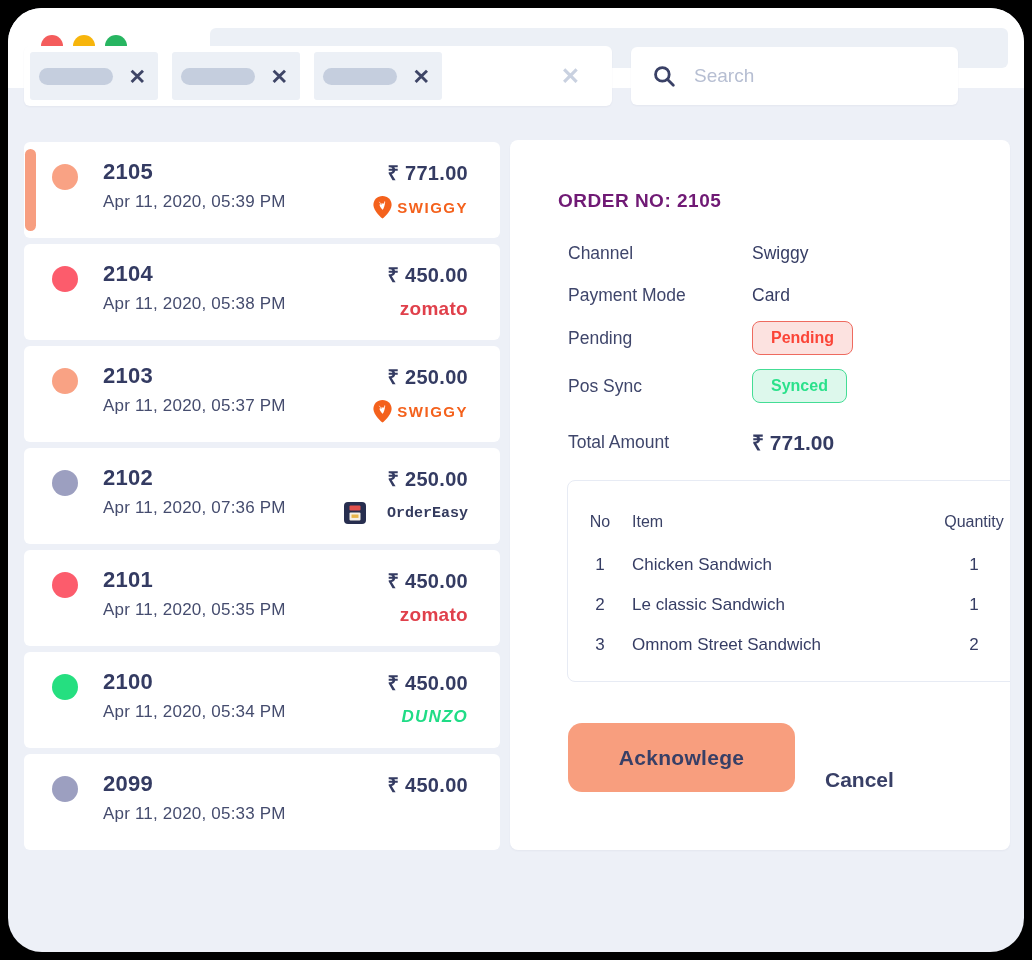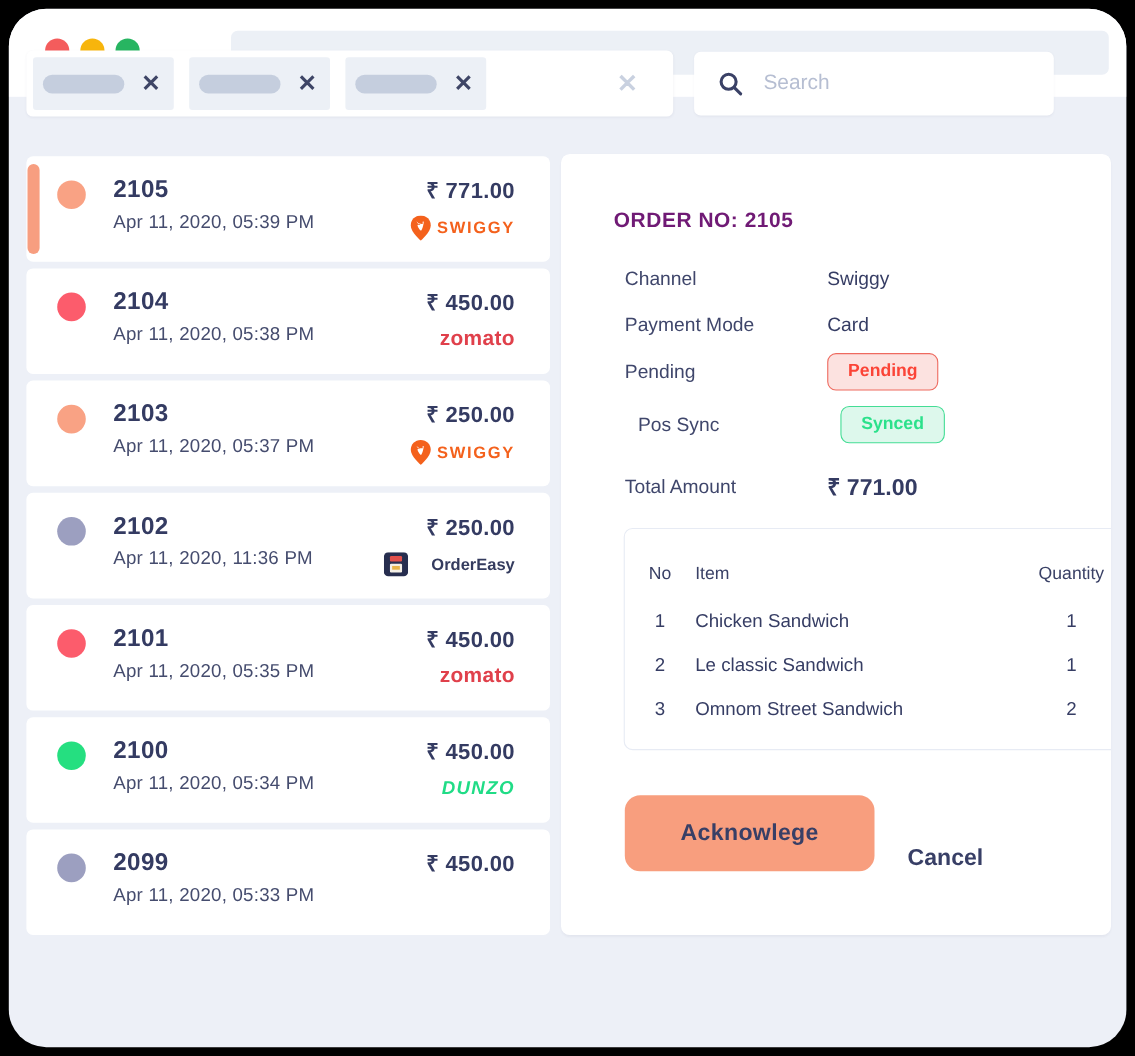--- a/index.html
+++ b/index.html
@@ -48,36 +48,36 @@
   .o-dot { position:absolute; left:28px; top:22px; width:26px; height:26px; border-radius:50%; }
   .o-main { position:absolute; left:79px; top:17px; }
   .o-id   { font-size:22px; font-weight:800; color:#343B62; letter-spacing:0.3px; }
   .o-date { margin-top:7px; font-size:17px; color:#454C6E; letter-spacing:0.2px; }
   .o-side { position:absolute; right:32px; top:17px; text-align:right; }
   .o-amt  { font-size:20px; font-weight:800; color:#343B62; letter-spacing:0.3px; }
   .o-logo { margin-top:9px; height:24px; display:flex; align-items:center; justify-content:flex-end; }
   .logo-swiggy-text    { font-size:15px; font-weight:800; letter-spacing:1.5px; margin-left:5px; }
   .logo-zomato-text    { font-size:19px; font-weight:800; letter-spacing:0.3px; }
   .logo-dunzo-text     { font-size:17px; font-weight:800; font-style:italic; letter-spacing:1.2px; }
-  .logo-ordereasy-text { font-size:15px; font-weight:700; margin-left:21px; }
+  .logo-ordereasy-text { font-size:15px; font-weight:700; margin-left:21px;font-family:Liberation Mono, monospace; }
 
   
   .detail-panel { position:absolute; left:502px; top:132px; width:500px; height:710px;
                   background:#fff; border-radius:8px; overflow:hidden;
                   box-shadow:0 1px 2px rgba(59,66,104,0.05); }
   .d-title { position:absolute; left:48px; top:50px; font-size:19px; font-weight:800;
              color:#701a75; letter-spacing:0.5px; }
   .d-fields { position:absolute; left:58px; top:99px; width:400px; }
   .field { display:flex; align-items:center; }
   .field .flabel { width:184px; font-size:17.5px; color:#3F466B; }
   .field .fvalue { font-size:17.5px; color:#363D64; }
   .f0 { height:28px; }
   .f1 { height:28px; margin-top:14px; }
   .f2 { height:34px; margin-top:12px; }
-  .f3 { height:34px; margin-top:14px;margin-left:12px; }
+  .f3 { height:34px; margin-top:14px; }
   .f4 { height:30px; margin-top:24px; }
   .fvalue.total { font-size:21px; font-weight:800; color:#343B62; }
   .badge { display:inline-flex; align-items:center; justify-content:center;
            height:34px; padding:0 18px; border-radius:8px; font-size:16px; font-weight:600; }
   .badge.pending { background:#FCE2E0; border:1.5px solid #EE6A5F; color:#FB4437; }
   .badge.synced  { background:#DDF8EC; border:1.5px solid #44DD95; color:#2BE18B; }
 
   .items-table { position:absolute; left:57px; top:340px; width:460px; height:202px;
                  border:1px solid #E7EBF4; border-radius:8px; padding-top:24px; }
   .t-row { display:grid; grid-template-columns:64px 1fr 104px; align-items:center; height:40px; }
@@ -178,21 +178,21 @@
           </svg>
           <span class="logo-swiggy-text" style="color: rgb(244, 97, 28);">SWIGGY</span>
         </div>
       </div>
     </div>
 
     <div class="order-row">
       <span class="o-dot" style="background-color: rgb(156, 159, 192);"></span>
       <div class="o-main">
         <div class="o-id">2102</div>
-        <div class="o-date">Apr 11, 2020, 11:36 PM</div>
+        <div class="o-date">Apr 11, 2020, 07:36 PM</div>
       </div>
       <div class="o-side">
         <div class="o-amt">₹ 250.00</div>
         <div class="o-logo">
           <svg width="22" height="22" viewBox="0 0 22 22">
             <rect width="22" height="22" rx="4" fill="#272E4F"></rect>
             <rect x="5.5" y="3.5" width="11" height="5" rx="1" fill="#E2504C"></rect>
             <rect x="5.5" y="10.5" width="11" height="8" rx="1" fill="#F5F0E6"></rect>
             <rect x="7.5" y="12.5" width="7" height="3.4" fill="#E8B54A"></rect>
           </svg>

